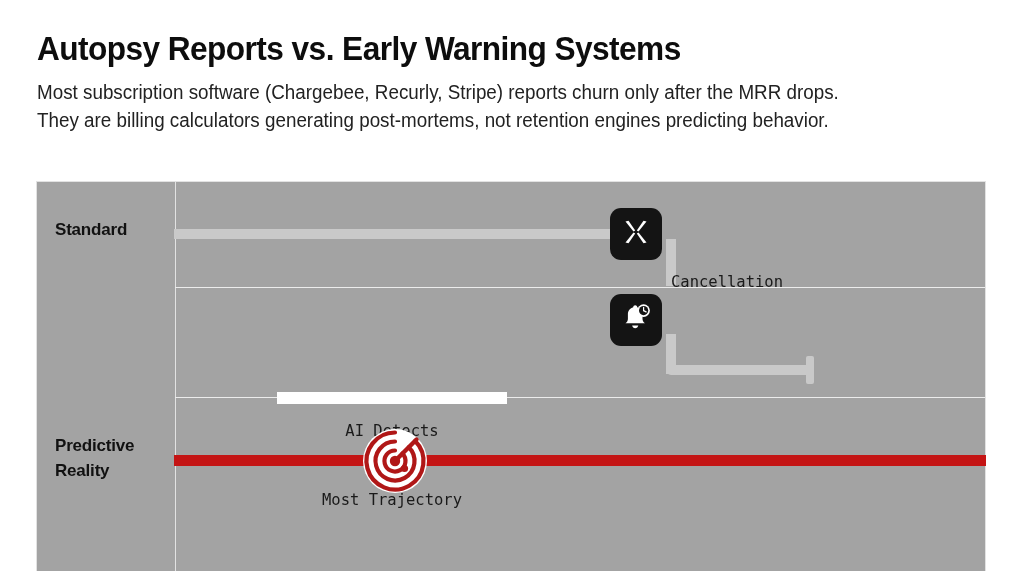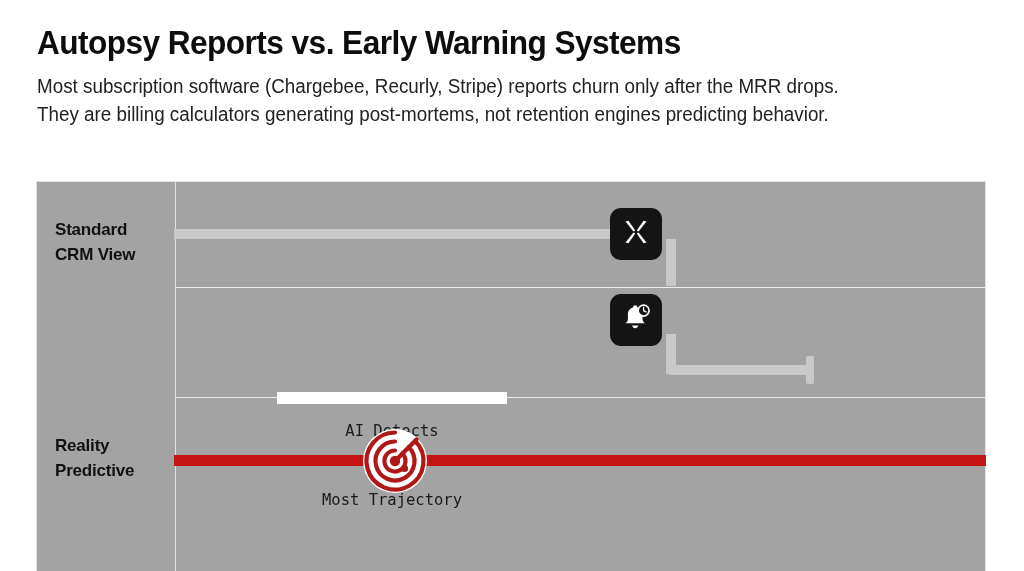--- a/index.html
+++ b/index.html
@@ -13,21 +13,21 @@
     font-family: "Liberation Sans", sans-serif;
     color: #111111;
     overflow: hidden;
     position: relative;
   }
 
   
   .header {
     position: absolute;
     left: 37px;
-    top: 24px;
+    top: 30px;
     width: 950px;
   }
   .title {
     font-family: "Liberation Sans", sans-serif;
     font-size: 34px;
     font-weight: bold;
     letter-spacing: -0.6px;
     color: #0d0d0d;
     margin: 0;
     line-height: 1.1;
@@ -236,25 +236,24 @@
 </div>
 
 <div class="panel">
 
   <div class="col-divider"></div>
   <div class="row-divider d1"></div>
   <div class="row-divider d2"></div>
 
   <div class="row-label standard">
     <span>Standard</span>
-    <span>CRM View</span>
   </div>
   <div class="row-label predictive">
+    <span>Predictive</span>
     <span>Reality</span>
-    <span>Predictive</span>
   </div>
 
   <div class="gray-track"></div>
   <div class="red-track"></div>
 
   <div class="conn-vert-1"></div>
   <div class="conn-vert-2"></div>
   <div class="conn-corner"></div>
   <div class="conn-endcap"></div>
 
@@ -262,20 +261,23 @@
     <span>
       <svg width="30" height="30" viewBox="0 0 30 30" aria-hidden="true">
         <g fill="#ffffff">
           <polygon points="4.5,4.5 7.5,3.8 14.2,13.4 12.5,14.6"></polygon>
           <polygon points="25.5,4.5 22.5,3.8 15.8,13.4 17.5,14.6"></polygon>
           <polygon points="4.5,25.5 7.5,26.2 14.2,16.6 12.5,15.4"></polygon>
           <polygon points="25.5,25.5 22.5,26.2 15.8,16.6 17.5,15.4"></polygon>
         </g>
       </svg>
     </span>
+  </div>
+  <div class="node-text cancel">
+    <span>Cancellation</span>
   </div>
 
   <div class="icon-tile alert">
     <span>
       <svg width="32" height="32" viewBox="0 0 32 32" aria-hidden="true">
         <g fill="#ffffff">
           <path d="M13.2 5.2c0-1.1 0.9-2 2-2s2 0.9 2 2c3.1 0.8 5.3 3.6 5.3 6.9v4.6c0 1.4 0.5 2.7 1.5 3.7l0.9 0.9H5.5l0.9-0.9c1-1 1.5-2.3 1.5-3.7v-4.6c0-3.3 2.2-6.1 5.3-6.9z"></path>
           <path d="M12.1 23.4h6.2c-0.3 1.6-1.6 2.8-3.1 2.8s-2.8-1.2-3.1-2.8z"></path>
           <circle cx="23.6" cy="8.6" r="6.3"></circle>
         </g>

